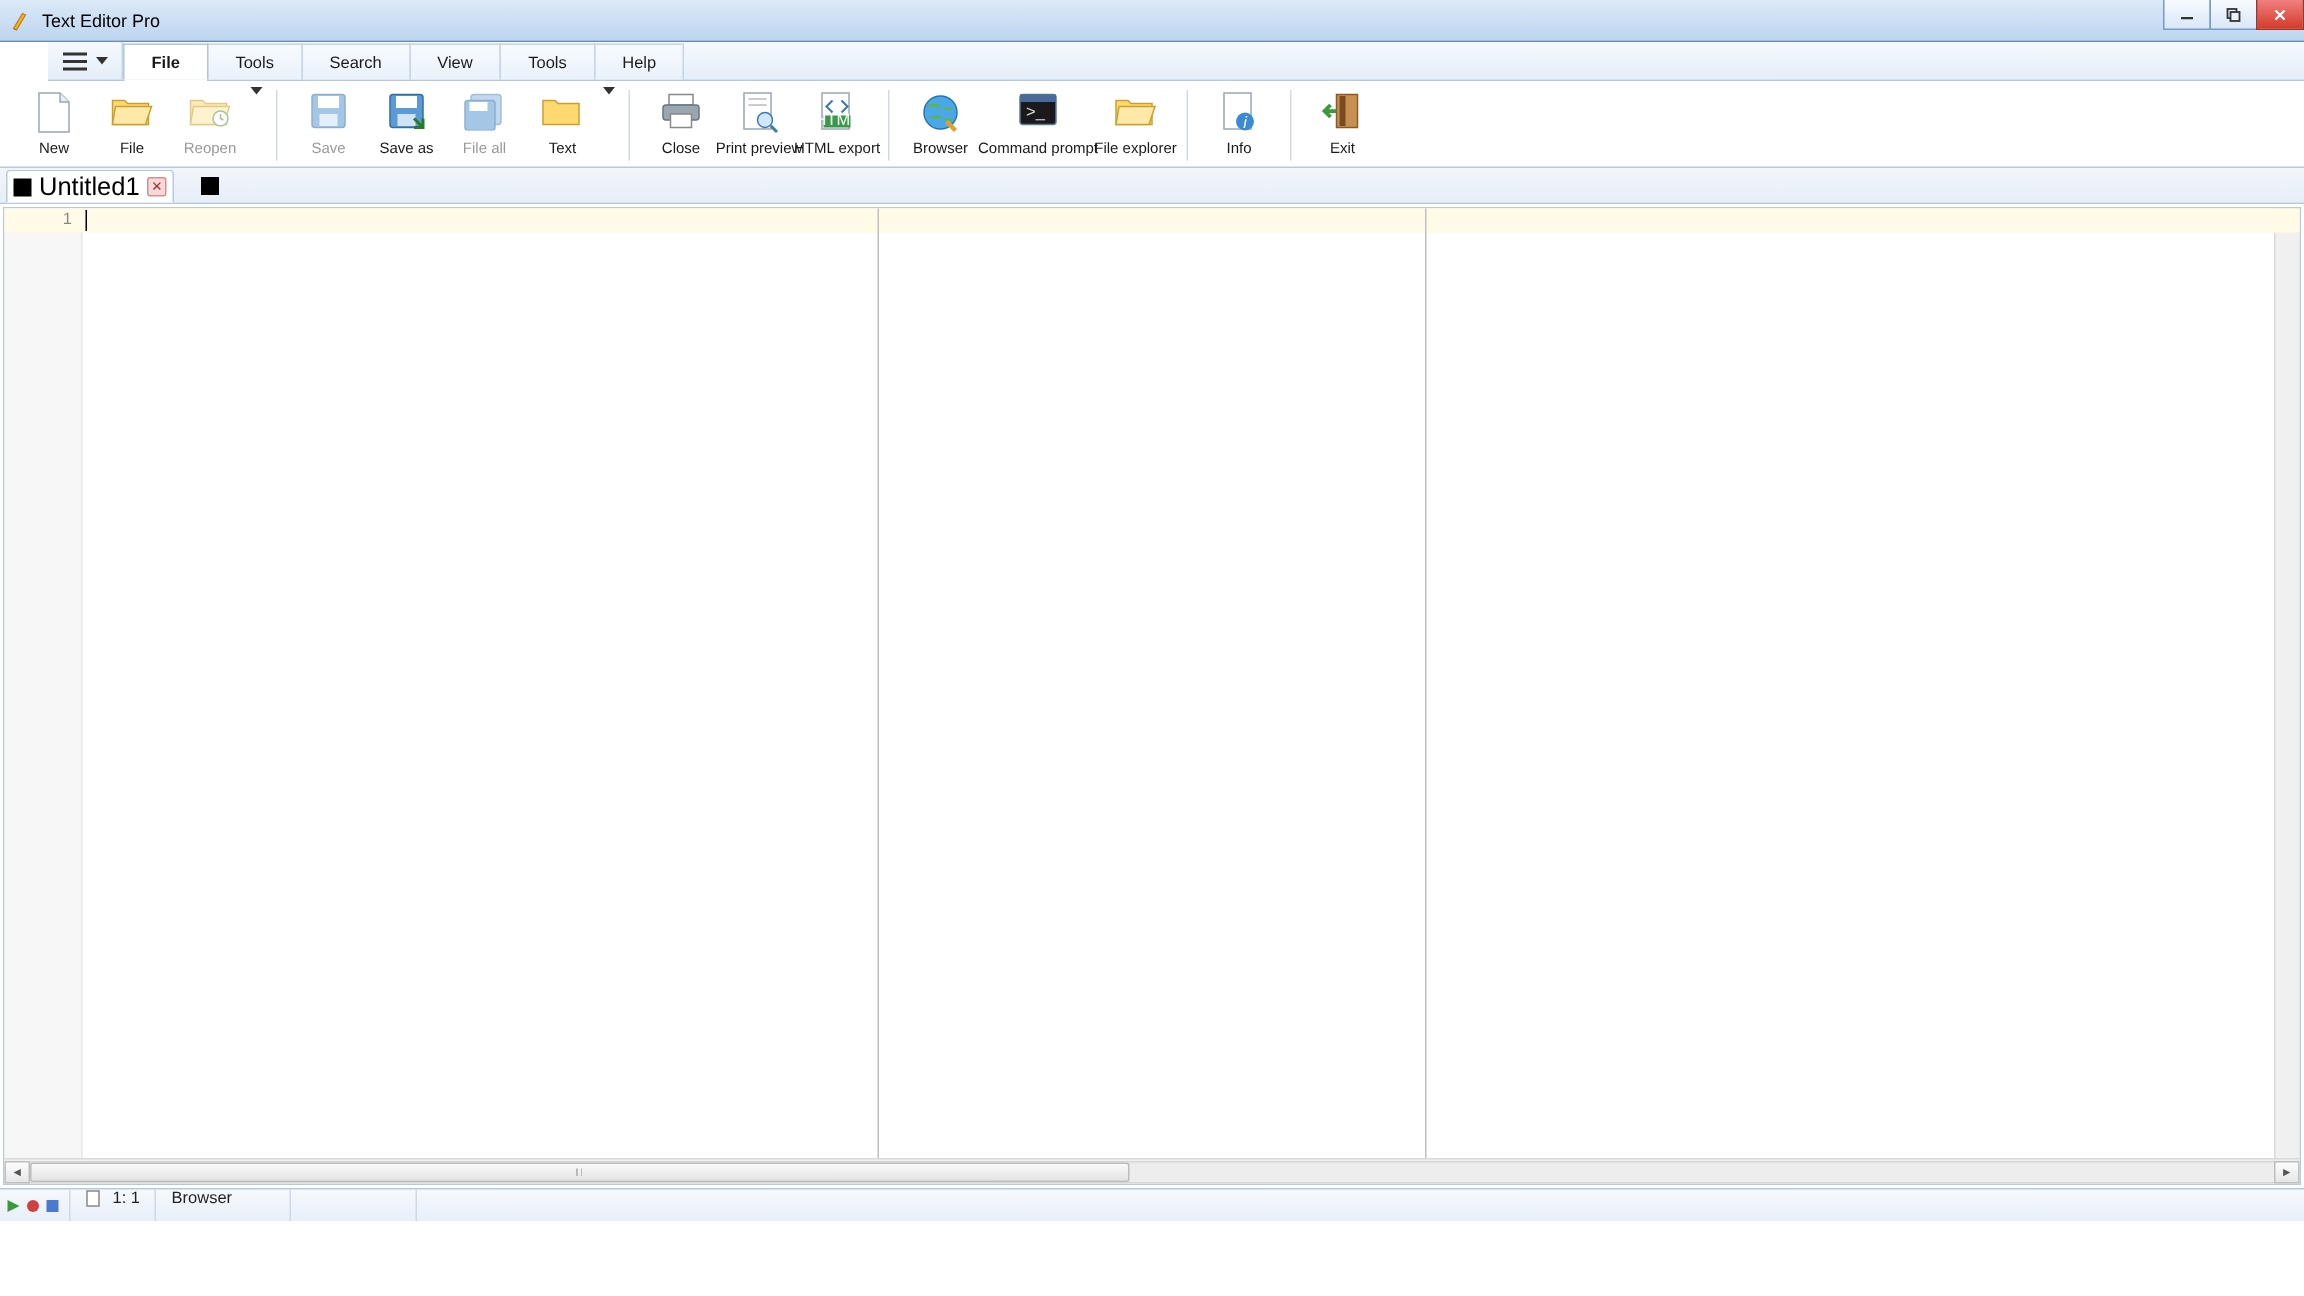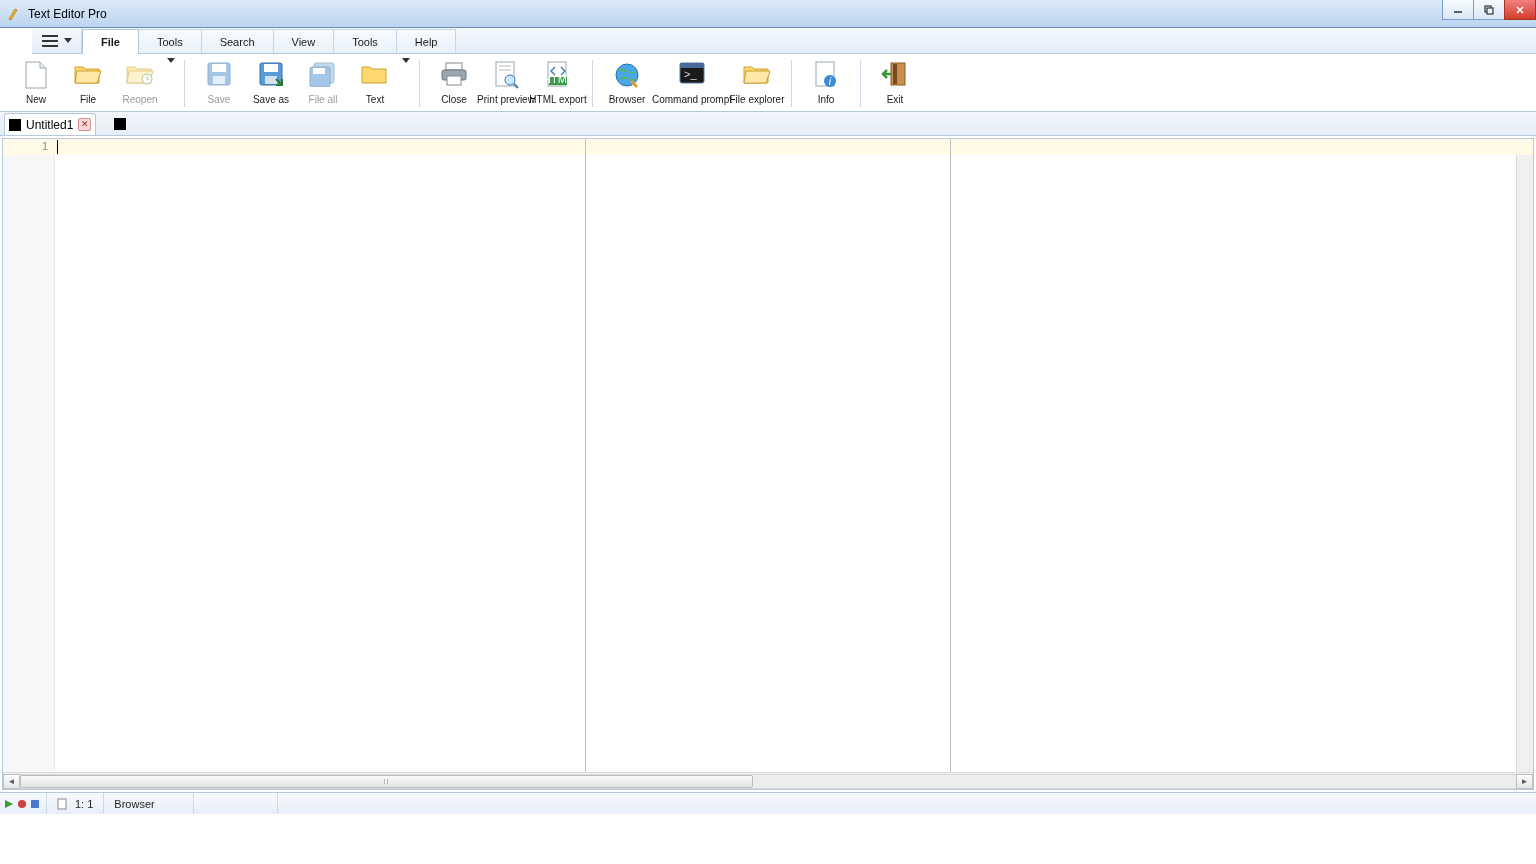--- a/index.html
+++ b/index.html
@@ -34,21 +34,21 @@
 .tool-btn.disabled .lbl { color: #9a9a9a; }
 .tool-btn.disabled svg { opacity: 0.55; }
 .tool-btn.wide { width: 78px; }
 .dropdown-caret { width: 10px; display:flex; align-items:center; justify-content:center; cursor:pointer; }
 .dropdown-caret .arrow { width:0;height:0;border-left:4px solid transparent;border-right:4px solid transparent;border-top:5px solid #333; }
 
 
 .doctabs { height: 24px; background: linear-gradient(#f2f6fb,#e7eef7); border-bottom: 1px solid #b7c9dd; display: flex; align-items: flex-end; padding-left: 4px; }
 .doctab { height: 22px; display: flex; align-items: center; background: #fff; border: 1px solid #b7c9dd; border-bottom: none; border-radius: 3px 3px 0 0; padding: 0 4px 0 4px; gap: 5px; cursor: pointer; }
 .doctab .sq { width: 12px; height: 12px; background: #000; }
-.doctab .name { font-size: 12px; }
+.doctab .name { font-size: 17px; }
 .doctab .x { width: 13px; height: 13px; border:1px solid #d49090; background:#f7d9d9; border-radius:2px; display:flex; align-items:center; justify-content:center; color:#a03030; font-size:9px; line-height:1; cursor:pointer;}
 .newtab-sq { width: 12px; height: 12px; background: #000; margin-left: 18px; align-self: center; cursor:pointer; }
 
 .layout { display: flex; flex-direction: column; height: 864px; }
 .editor-container { flex: 1; display: flex; flex-direction: column; padding: 2px; min-height: 0;}
 .editor-inner { flex: 1; border: 1px solid #b7c9dd; background: #fff; display: flex; flex-direction: column; min-height: 0; }
 .editor-body { flex: 1; display: flex; min-height: 0; position: relative; }
 .gutter { width: 52px; background: #f7f7f7; border-right: 1px solid #e8e8e8; text-align: right; padding-right: 6px; padding-top: 1px; color: #888; font-family: Consolas, monospace; font-size: 11px; }
 .textarea { flex: 1; position: relative; font-family: Consolas, monospace; font-size: 12px; padding-top: 1px; padding-left: 2px; }
 .current-line { position: absolute; left: 0; right: 0; top: 0; height: 16px; background: #fffbe6; }
@@ -58,21 +58,21 @@
 .page-guide { position:absolute; top:0; bottom:0; width:1px; background:#c0c0c0; z-index:2;}
 .vscroll { width: 17px; background: #f0f0f0; border-left: 1px solid #dadada; }
 .hscroll { height: 17px; background: #f0f0f0; border-top: 1px solid #dadada; display:flex; align-items:center; }
 .hscroll .arrow-btn { width:17px; height:15px; background:linear-gradient(#fdfdfd,#e6e6e6); border:1px solid #bfbfbf; display:flex; align-items:center; justify-content:center; font-size:8px; color:#555;}
 .hscroll .track { flex:1; height:15px; position:relative; background:#ededed; border-top:1px solid #d8d8d8; border-bottom:1px solid #d8d8d8;}
 .hscroll .thumb { position:absolute; left:0; top:0; bottom:0; width:49%; background:linear-gradient(#fafafa,#e3e3e3); border:1px solid #bcbcbc; border-radius:2px;}
 .hscroll .thumb::after{content:'';position:absolute;left:50%;top:3px;bottom:3px;width:6px;transform:translateX(-50%);background:repeating-linear-gradient(90deg,#b8b8b8 0 1px,transparent 1px 3px);}
 
 
 .statusbar { height: 22px; background: linear-gradient(#f6f9fd,#e8eff8); border-top: 1px solid #b7c9dd; display: flex; align-items: center; padding: 0 4px; gap: 0; }
-.status-cell { padding: 0 10px; border-right: 1px solid #cfd9e6; height: 100%; display:flex; align-items:center; font-size:11px; color:#222;}
+.status-cell { padding: 0 10px; border-right: 1px solid #cfd9e6; height: 100%; display:flex; align-items:flex-start; font-size:11px; color:#222;}
 .status-icons { display:flex; gap:3px; align-items:center; padding-right:6px; border-right:1px solid #cfd9e6; height:100%; }
 .status-icons .si { width:10px; height:10px; }
 
 
 .taskbar { height: 50px; background: #fff; }
 
 .line-num{position:relative;z-index:2;}
 </style>
 </head>
 <body>

